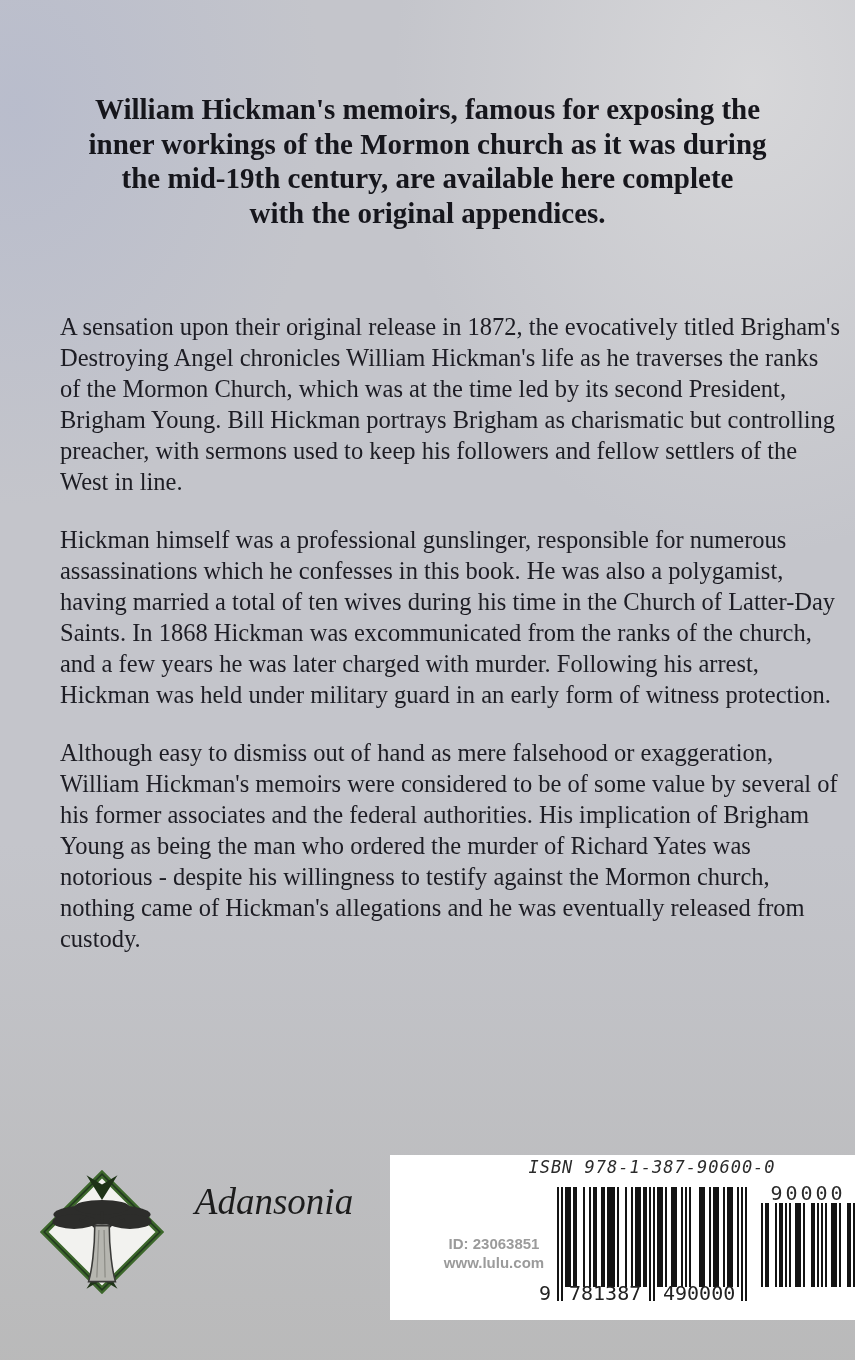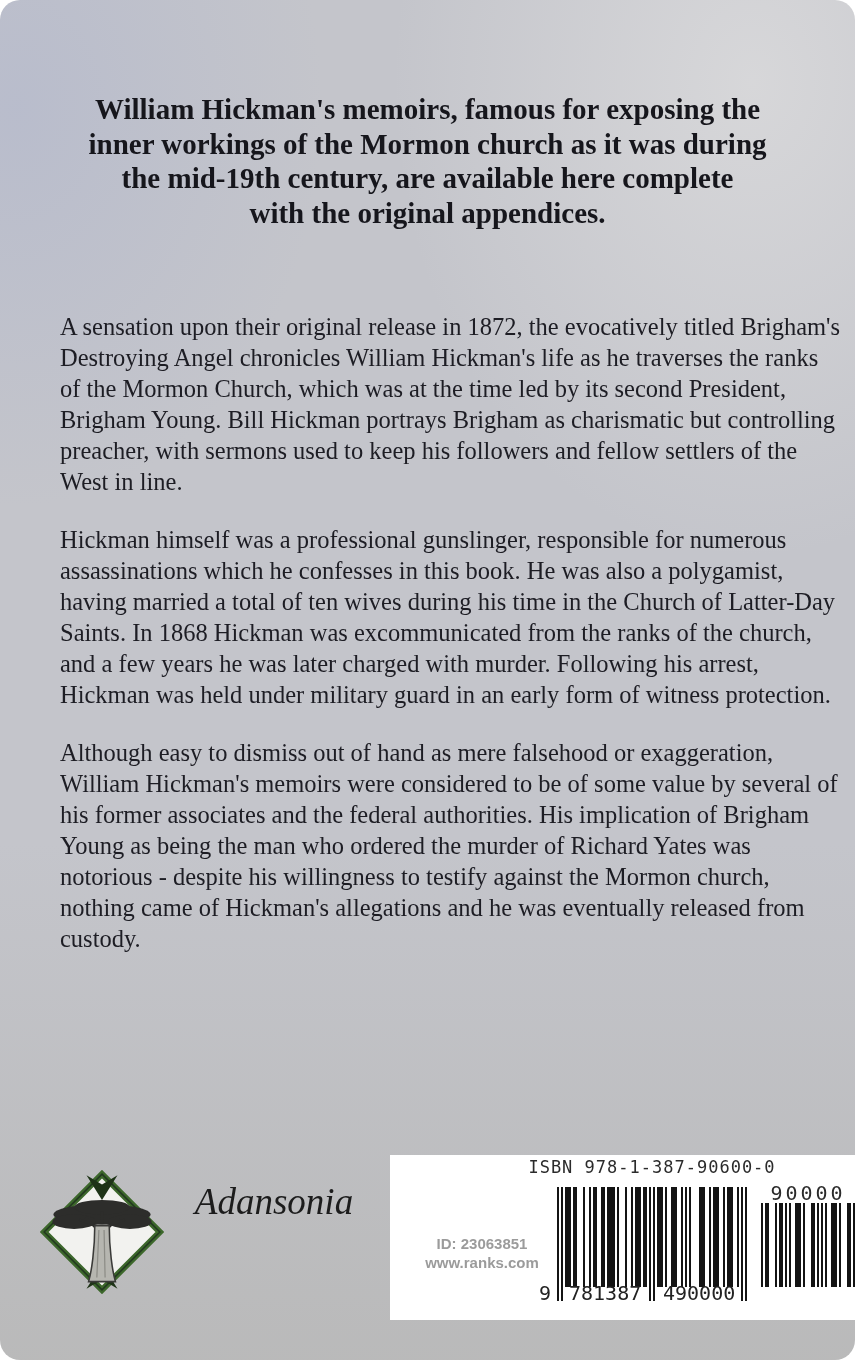--- a/index.html
+++ b/index.html
@@ -5,21 +5,20 @@
   html,body{margin:0;padding:0;}
   body{width:855px;height:1360px;overflow:hidden;}
   .cover{
     position:relative;width:855px;height:1360px;
     background-color:#c4c5cb;
     background-image:
       radial-gradient(ellipse 60% 50% at 88% 6%, rgba(216,216,218,0.95), rgba(216,216,218,0) 70%),
       radial-gradient(ellipse 55% 45% at 2% 8%, rgba(184,188,204,0.95), rgba(184,188,204,0) 65%),
       linear-gradient(180deg, rgba(197,199,207,0) 62%, rgba(185,185,185,0.95) 100%);
     font-family:"Liberation Serif", serif;
-    border-radius:20px;
   }
   .headline{
     position:absolute;top:92px;left:50%;transform:translateX(-50%);
     width:760px;text-align:center;white-space:pre-line;
     font-weight:bold;font-size:29px;line-height:34.5px;color:#16161c;
   }
   .synopsis{
     position:absolute;top:294px;left:60px;width:784px;
     font-size:24.5px;line-height:31px;color:#1d1d24;
   }
@@ -30,41 +29,41 @@
     position:absolute;left:168px;top:28px;width:212px;text-align:center;
     font-style:italic;font-size:37px;line-height:47px;color:#1c1c1c;
   }
   .barcode-panel{
     position:absolute;left:390px;top:5px;width:465px;height:165px;
     background:#ffffff;
   }
   .isbn-line{
     position:absolute;left:262px;top:2px;transform:translateX(-50%);
     white-space:nowrap;font-family:"DejaVu Sans Mono",monospace;
-    font-size:17px;letter-spacing:1px;color:#2b2b2b;
+    font-size:17px;letter-spacing:1px;color:#2b2b2b;font-style:italic;
   }
   .barcode-main{position:absolute;left:167px;top:32px;display:flex;align-items:flex-start;}
   .module{width:2px;height:100px;}
   .module.on{background:#141414;}
   .barcode-main .module.guard{height:114px;}
   .bc-digit{
     position:absolute;font-family:"DejaVu Sans Mono",monospace;
     font-size:20px;color:#222;top:126px;
   }
   .d-lead{left:149px;}
   .d-left{left:179px;text-align:right;}
   .d-right{left:273px;}
   .addon-label{
     position:absolute;left:418px;top:26px;transform:translateX(-50%);
     font-family:"DejaVu Sans Mono",monospace;font-size:20px;letter-spacing:3px;color:#2b2b2b;
   }
   .addon-bars{position:absolute;left:371px;top:48px;display:flex;}
   .addon-bars .module{height:84px;}
   .lulu-block{
-    position:absolute;left:12px;top:79px;width:160px;text-align:center;
+    position:absolute;left:24px;top:79px;width:160px;text-align:center;
     font-family:"Liberation Sans",sans-serif;font-weight:bold;
     font-size:15px;line-height:19px;color:#9b9b9b;
   }
 </style>
 </head>
 <body>
 
 <div class="cover">
 
   <div class="headline">William Hickman's memoirs, famous for exposing the
@@ -247,18 +246,18 @@
           <div class="module"></div>
           <div class="module"></div>
           <div class="module"></div>
           <div class="module on"></div>
           <div class="module on"></div>
           <div class="module"></div>
           <div class="module on"></div>
         </div>
       <div class="lulu-block">
         <div>ID: 23063851</div>
-        <div>www.ranks.com</div>
+        <div>www.lulu.com</div>
       </div>
     </div>
 
   </div>
 </div>
 
 </body></html>

